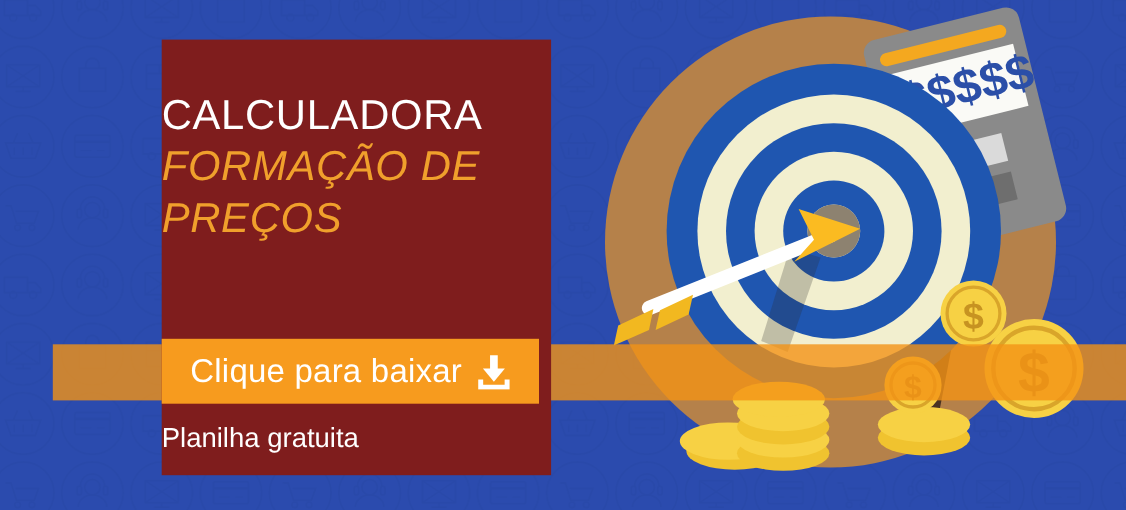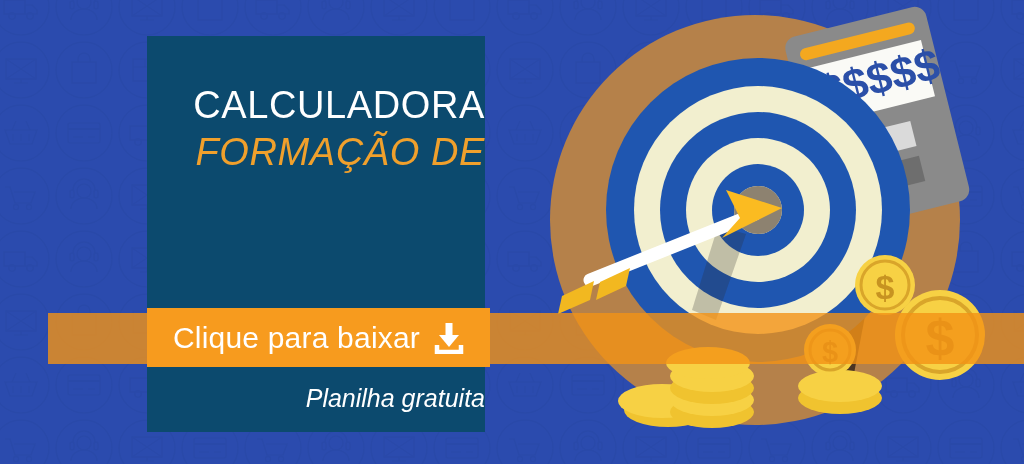--- a/index.html
+++ b/index.html
@@ -47,23 +47,24 @@
     z-index: 3;
   }
 
   
   #text-panel {
     position: absolute;
     left: 147px;
     top: 36px;
     width: 338px;
     height: 396px;
-    background: #0c4a6e;
+    background: #7f1d1d;
     z-index: 4;
-    text-align: right;
+    text-align: left;
+    padding-left: 16px;
   }
   #headline {
     position: absolute;
     left: 0;
     top: 46px;
     width: 100%;
   }
   .headline-line {
     display: block;
     font-size: 38px;
@@ -98,21 +99,20 @@
   }
   #download-icon { display: block; }
 
   #subtitle {
     position: absolute;
     left: 0;
     top: 348px;
     width: 100%;
     color: #FFFFFF;
     font-size: 25px;
-    font-style: italic;
     font-weight: 400;
   }
 </style>
 </head>
 <body>
 
 <div id="banner">
 
   <div id="pattern-layer">
     <svg viewBox="0 0 1024 464" preserveAspectRatio="none" xmlns="http://www.w3.org/2000/svg">
@@ -277,20 +277,21 @@
     </svg>
   </div>
 
   <div id="orange-band"></div>
 
   <div id="text-panel">
 
     <div id="headline">
       <span class="headline-line hl-white">CALCULADORA</span>
       <span class="headline-line hl-orange">FORMAÇÃO DE</span>
+      <span class="headline-line hl-orange">PREÇOS</span>
     </div>
 
     <div id="cta-button">
       <span id="cta-label">Clique para baixar</span>
       <svg id="download-icon" width="30" height="32" viewBox="0 0 30 32" xmlns="http://www.w3.org/2000/svg">
         <path d="M15 1 v14" stroke="#FFFFFF" stroke-width="7" stroke-linecap="butt"></path>
         <path d="M5 13 L15 25 L25 13 Z" fill="#FFFFFF"></path>
         <path d="M3 23 v7 h24 v-7" fill="none" stroke="#FFFFFF" stroke-width="4.5" stroke-linejoin="miter"></path>
       </svg>
     </div>

